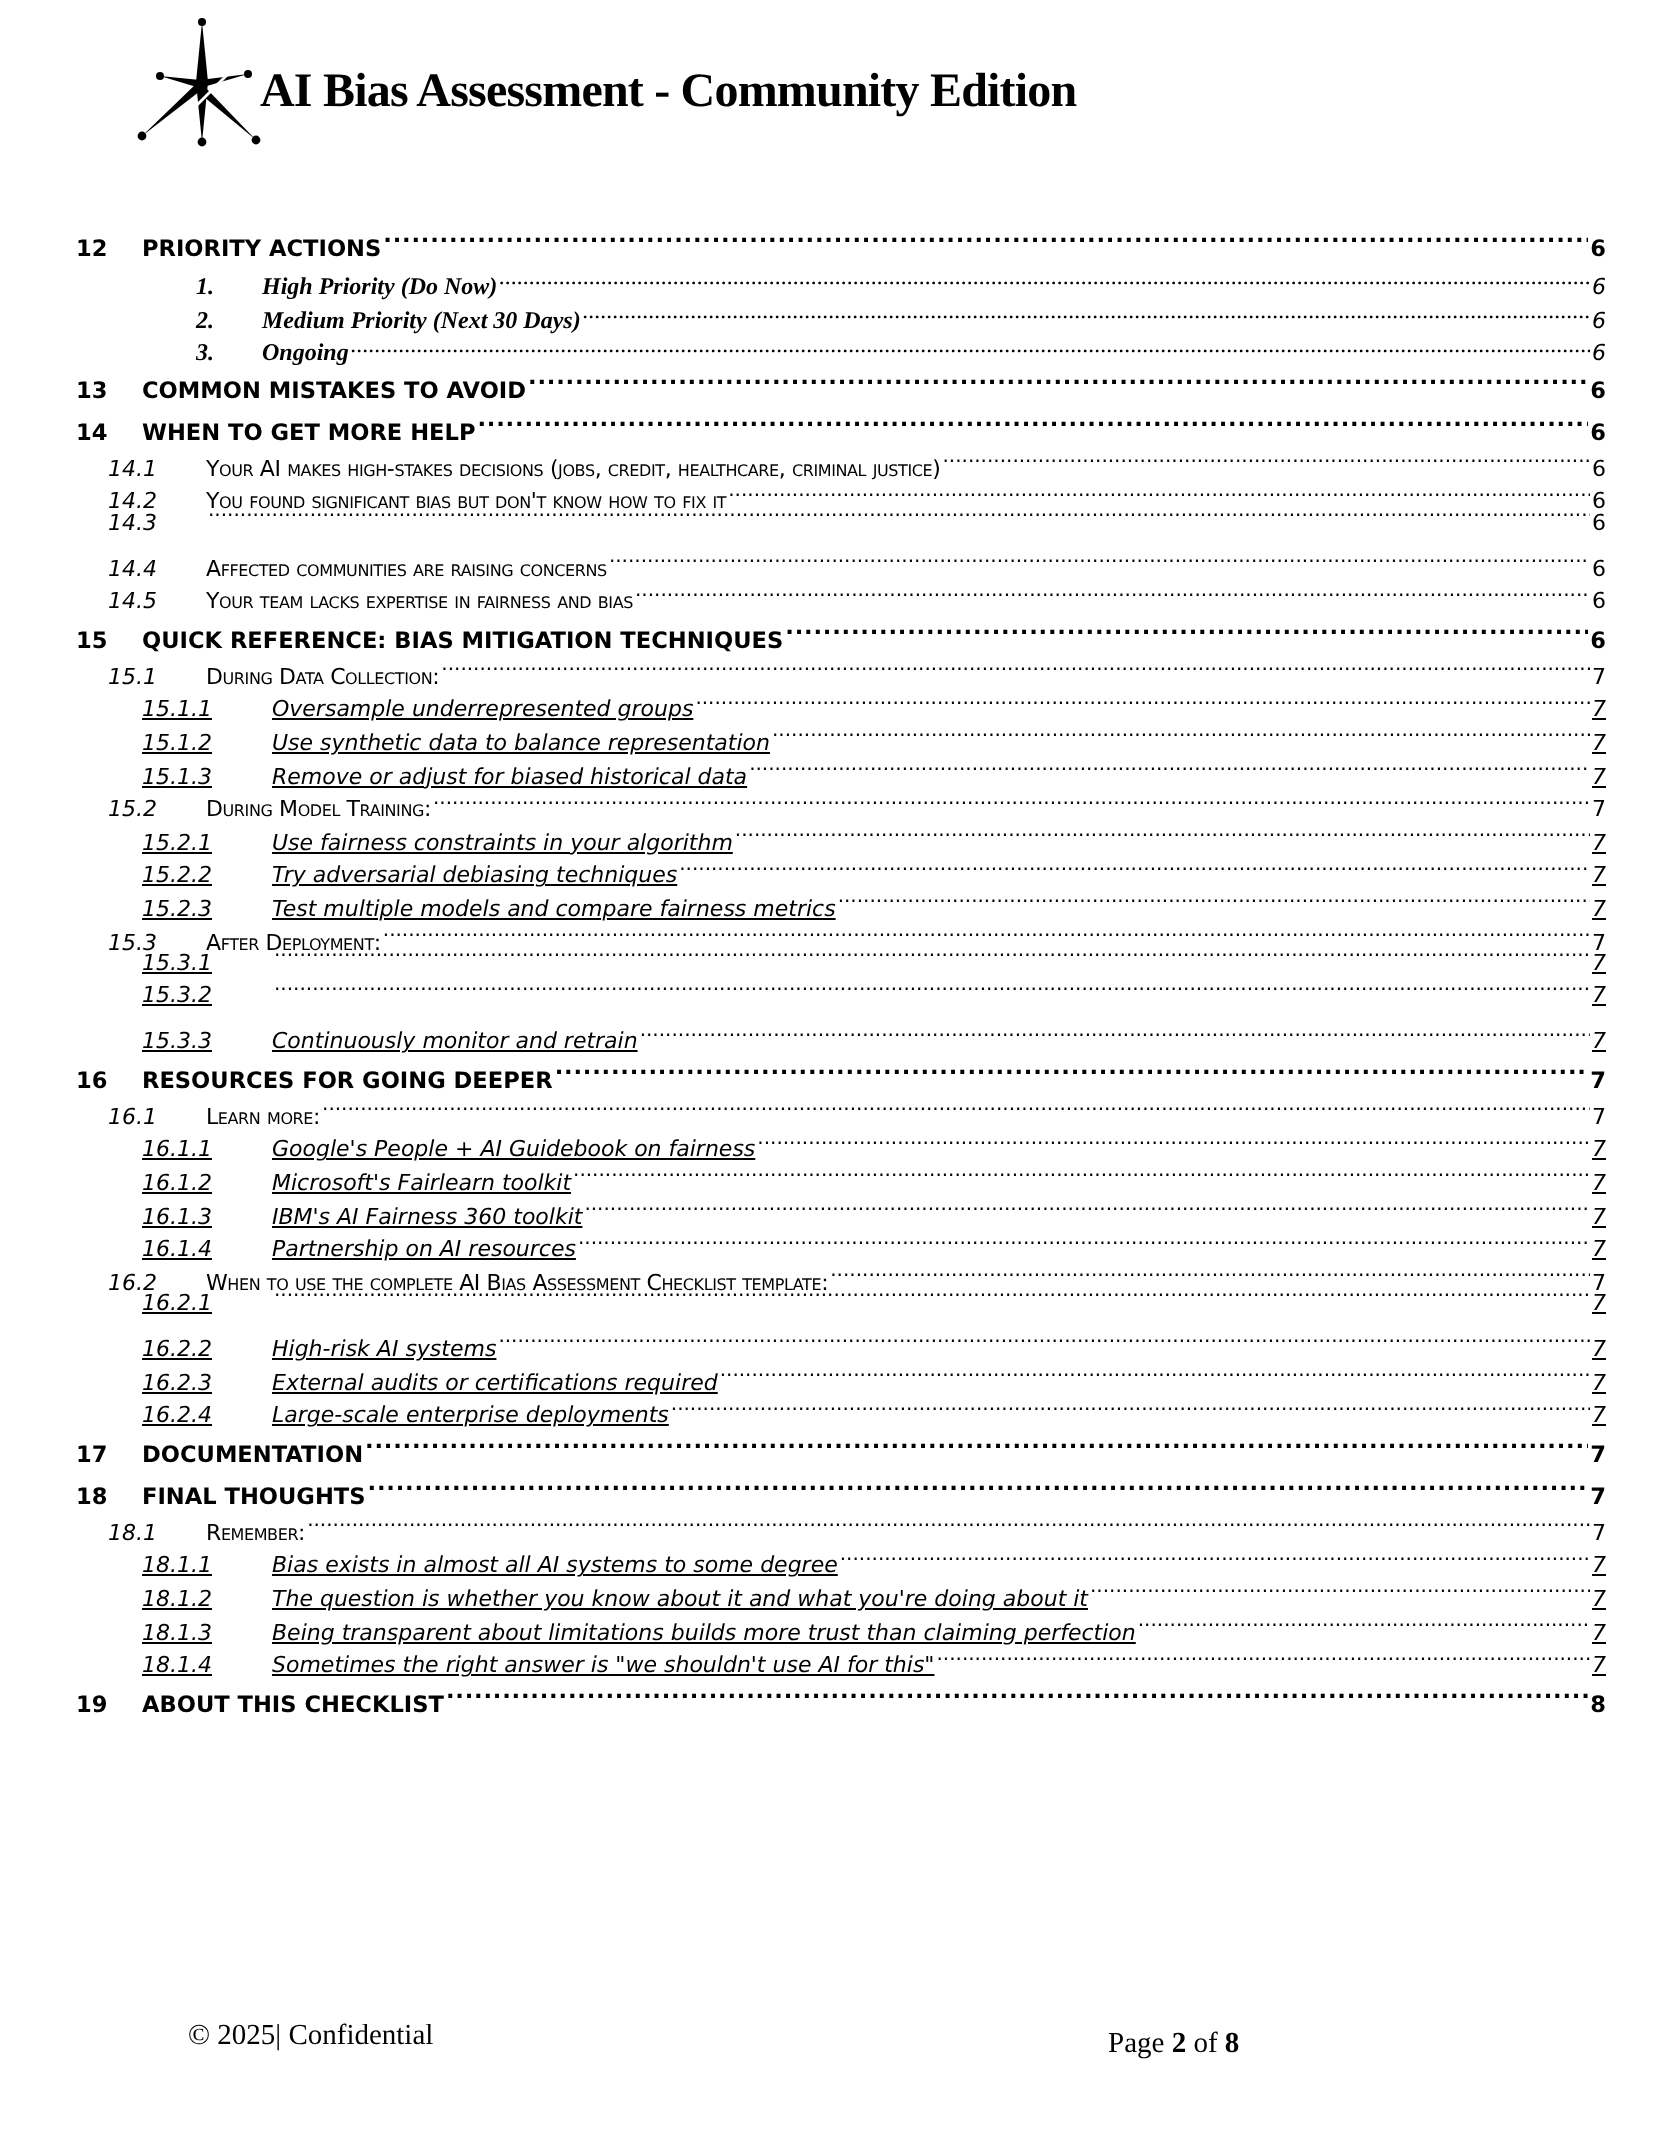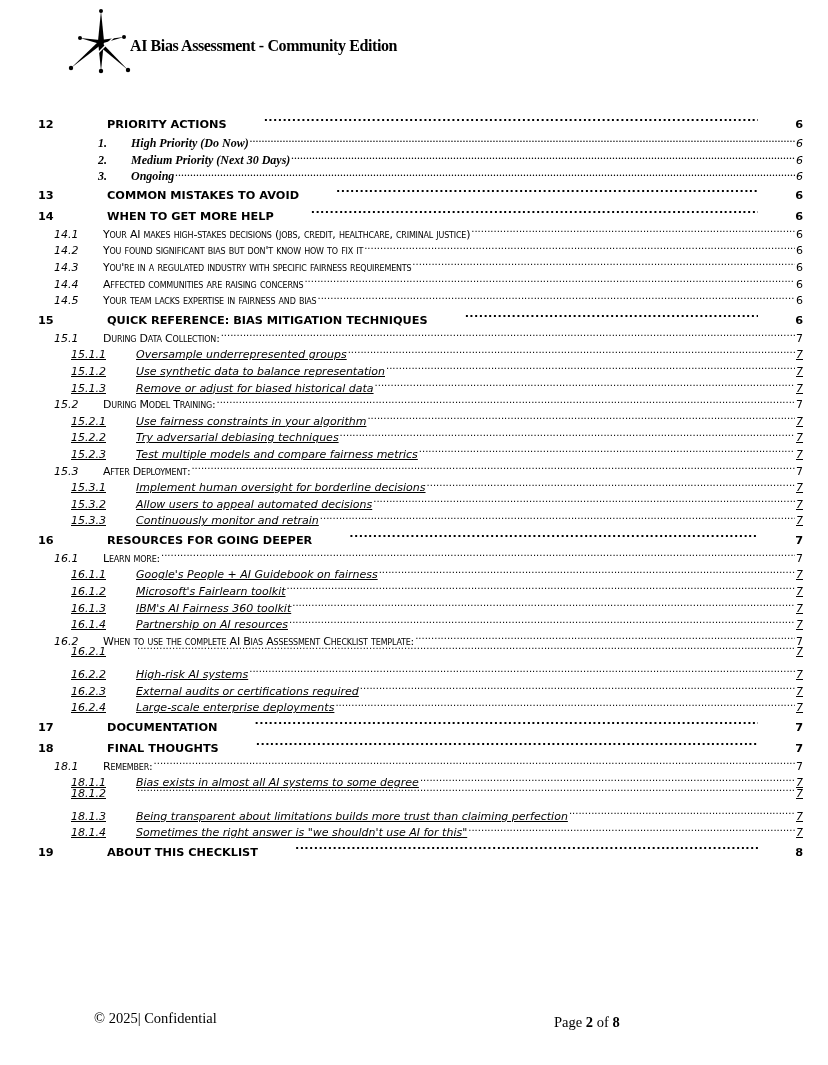--- a/index.html
+++ b/index.html
@@ -1,31 +1,31 @@
 <!DOCTYPE html>
 <html><head>
   <meta charset="utf-8">
   <style>
     html, body { margin: 0; padding: 0; background: #ffffff; }
     body { width: 828px; height: 1065px; position: relative; overflow: hidden; color: #000; }
     .header { position: absolute; left: 66px; top: 6px; height: 70px; display: flex; align-items: center; }
     .logo { width: 66px; height: 68px; position: relative; }
     .logo svg { width: 66px; height: 68px; display: block; }
-    .title { font-family: "Liberation Serif", "DejaVu Serif", serif; font-weight: bold; font-size: 16px; letter-spacing: -0.4px; margin-left: -2px; margin-top: 10px; white-space: nowrap; }
+    .title { font-family: "Liberation Serif", "DejaVu Serif", serif; font-weight: bold; font-size: 24px; letter-spacing: -0.4px; margin-left: -2px; margin-top: 10px; white-space: nowrap; }
 
     .toc { position: absolute; left: 38px; top: 102px; width: 765px; font-family: "DejaVu Sans", "Liberation Sans", sans-serif; }
     .row { display: flex; align-items: baseline; white-space: nowrap; }
     .row .num { flex: none; }
     .row .label { flex: none; margin-top: 12px; }
     .row .dots { flex: 1 1 auto; overflow: hidden; margin: 0 1px; position: relative; }
     .row .dots::after { content: "........................................................................................................................................................................................................................................................................................................................................................"; position: absolute; left: 0; bottom: 0; white-space: nowrap; }
     .row .page { flex: none; text-align: right; }
 
     
-    .l1 { font-weight: bold; font-size: 11.3px; height: 21px; line-height: 21px; gap: 36px; }
+    .l1 { font-weight: bold; font-size: 11.3px; height: 21px; line-height: 21px; }
     .l1 .num { width: 33px; }
     .l1 .dots { height: 21px; }
     .l1 .dots::after { letter-spacing: 0.4px; }
 
     
     .lp { font-family: "Liberation Serif", "DejaVu Serif", serif; font-style: italic; font-weight: bold; font-size: 12px; height: 16.6px; line-height: 16.6px; padding-left: 60px; }
     .lp .num { width: 33px; }
     .lp .dots { height: 16.6px; font-weight: normal; }
     .lp .page { font-family: "DejaVu Sans", sans-serif; font-weight: normal; font-size: 11px; }
 
@@ -123,21 +123,20 @@
     <span class="page">6</span>
   </div>
   <div class="row l2">
     <span class="num">14.2</span>
     <span class="label">You found significant bias but don't know how to fix it</span>
     <span class="dots"></span>
     <span class="page">6</span>
   </div>
   <div class="row l2">
     <span class="num">14.3</span>
-    <span class="label">You're in a regulated industry with specific fairness requirements</span>
     <span class="dots"></span>
     <span class="page">6</span>
   </div>
   <div class="row l2">
     <span class="num">14.4</span>
     <span class="label">Affected communities are raising concerns</span>
     <span class="dots"></span>
     <span class="page">6</span>
   </div>
   <div class="row l2">
@@ -202,27 +201,25 @@
     <span class="page">7</span>
   </div>
   <div class="row l2">
     <span class="num">15.3</span>
     <span class="label">After Deployment:</span>
     <span class="dots"></span>
     <span class="page">7</span>
   </div>
   <div class="row l3">
     <span class="num">15.3.1</span>
-    <span class="label">Implement human oversight for borderline decisions</span>
     <span class="dots"></span>
     <span class="page">7</span>
   </div>
   <div class="row l3">
     <span class="num">15.3.2</span>
-    <span class="label">Allow users to appeal automated decisions</span>
     <span class="dots"></span>
     <span class="page">7</span>
   </div>
   <div class="row l3">
     <span class="num">15.3.3</span>
     <span class="label">Continuously monitor and retrain</span>
     <span class="dots"></span>
     <span class="page">7</span>
   </div>
 
@@ -312,20 +309,21 @@
     <span class="page">7</span>
   </div>
   <div class="row l3">
     <span class="num">18.1.1</span>
     <span class="label">Bias exists in almost all AI systems to some degree</span>
     <span class="dots"></span>
     <span class="page">7</span>
   </div>
   <div class="row l3">
     <span class="num">18.1.2</span>
+    <span class="label">The question is whether you know about it and what you're doing about it</span>
     <span class="dots"></span>
     <span class="page">7</span>
   </div>
   <div class="row l3">
     <span class="num">18.1.3</span>
     <span class="label">Being transparent about limitations builds more trust than claiming perfection</span>
     <span class="dots"></span>
     <span class="page">7</span>
   </div>
   <div class="row l3">

